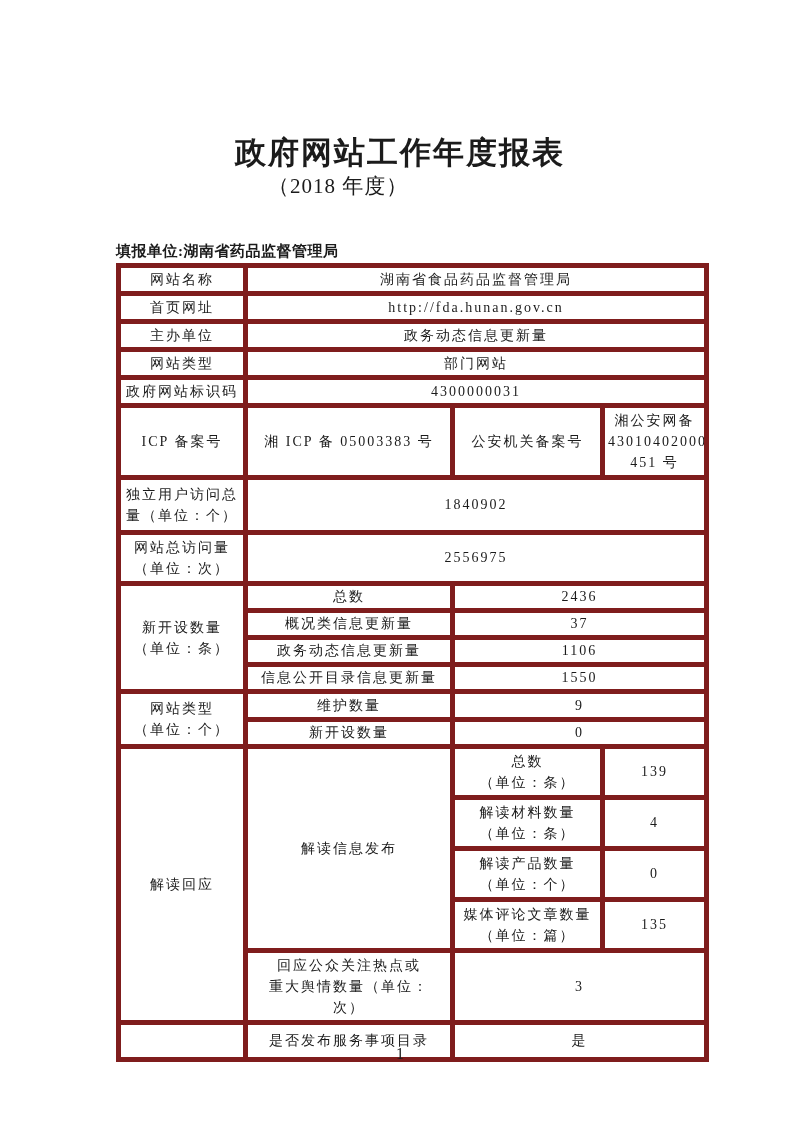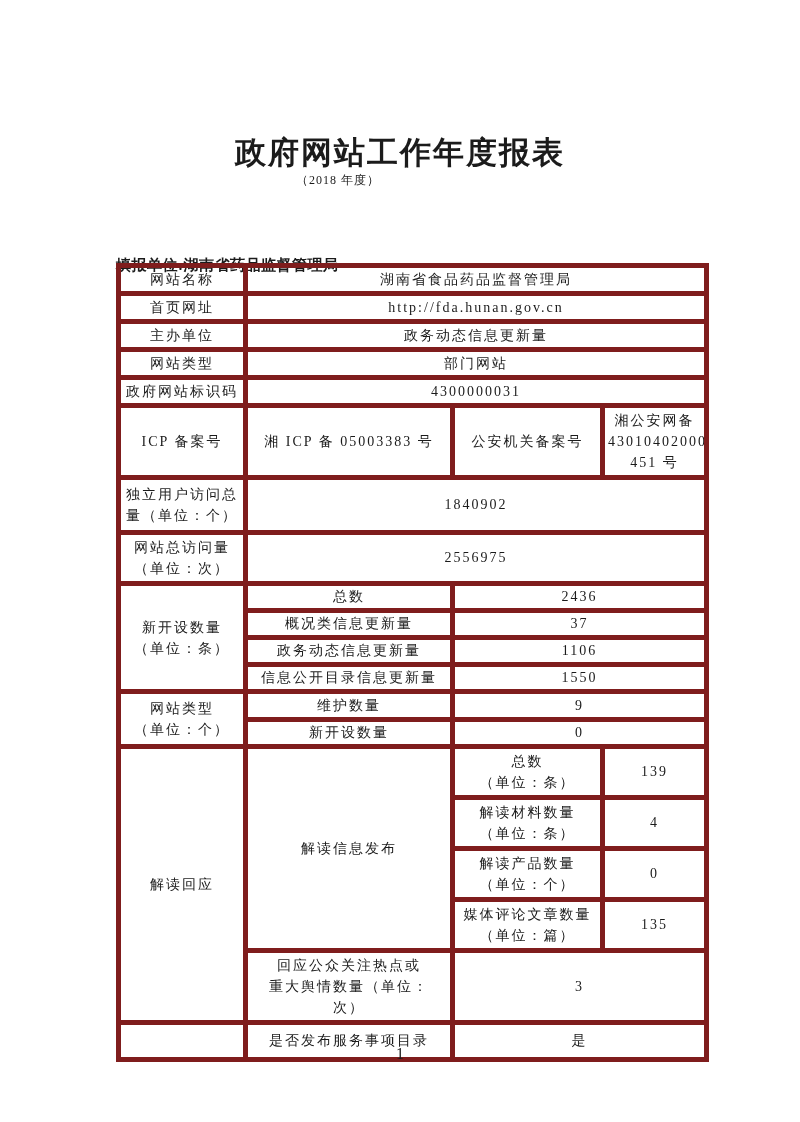--- a/index.html
+++ b/index.html
@@ -7,24 +7,24 @@
     width:800px;height:1122px;background:#ffffff;position:relative;
     font-family:"Liberation Serif","DejaVu Serif",serif;color:#1b1b1b;
   }
   .title{
     position:absolute;top:106px;left:0;width:800px;text-align:center;
     font-family:"Liberation Sans","DejaVu Sans",sans-serif;
     font-size:31px;font-weight:bold;letter-spacing:2px;margin-top:26px;
   }
   .subtitle{
     position:absolute;top:172px;left:0;width:676px;text-align:center;
-    font-size:12px;letter-spacing:1px;
+    font-size:21px;letter-spacing:1px;
   }
   .unit{
-    position:absolute;top:256px;left:116px;
+    position:absolute;top:242px;left:116px;
     font-size:15px;font-weight:bold;letter-spacing:0.5px;
   }
   table.report{
     position:absolute;top:263px;left:116px;width:588px;
     border-collapse:collapse;table-layout:fixed;
   }
   table.report td{
     border:5px solid #7f1d1d;text-align:center;vertical-align:middle;
     font-size:14px;letter-spacing:2px;padding:2px 3px;overflow:hidden;
   }

